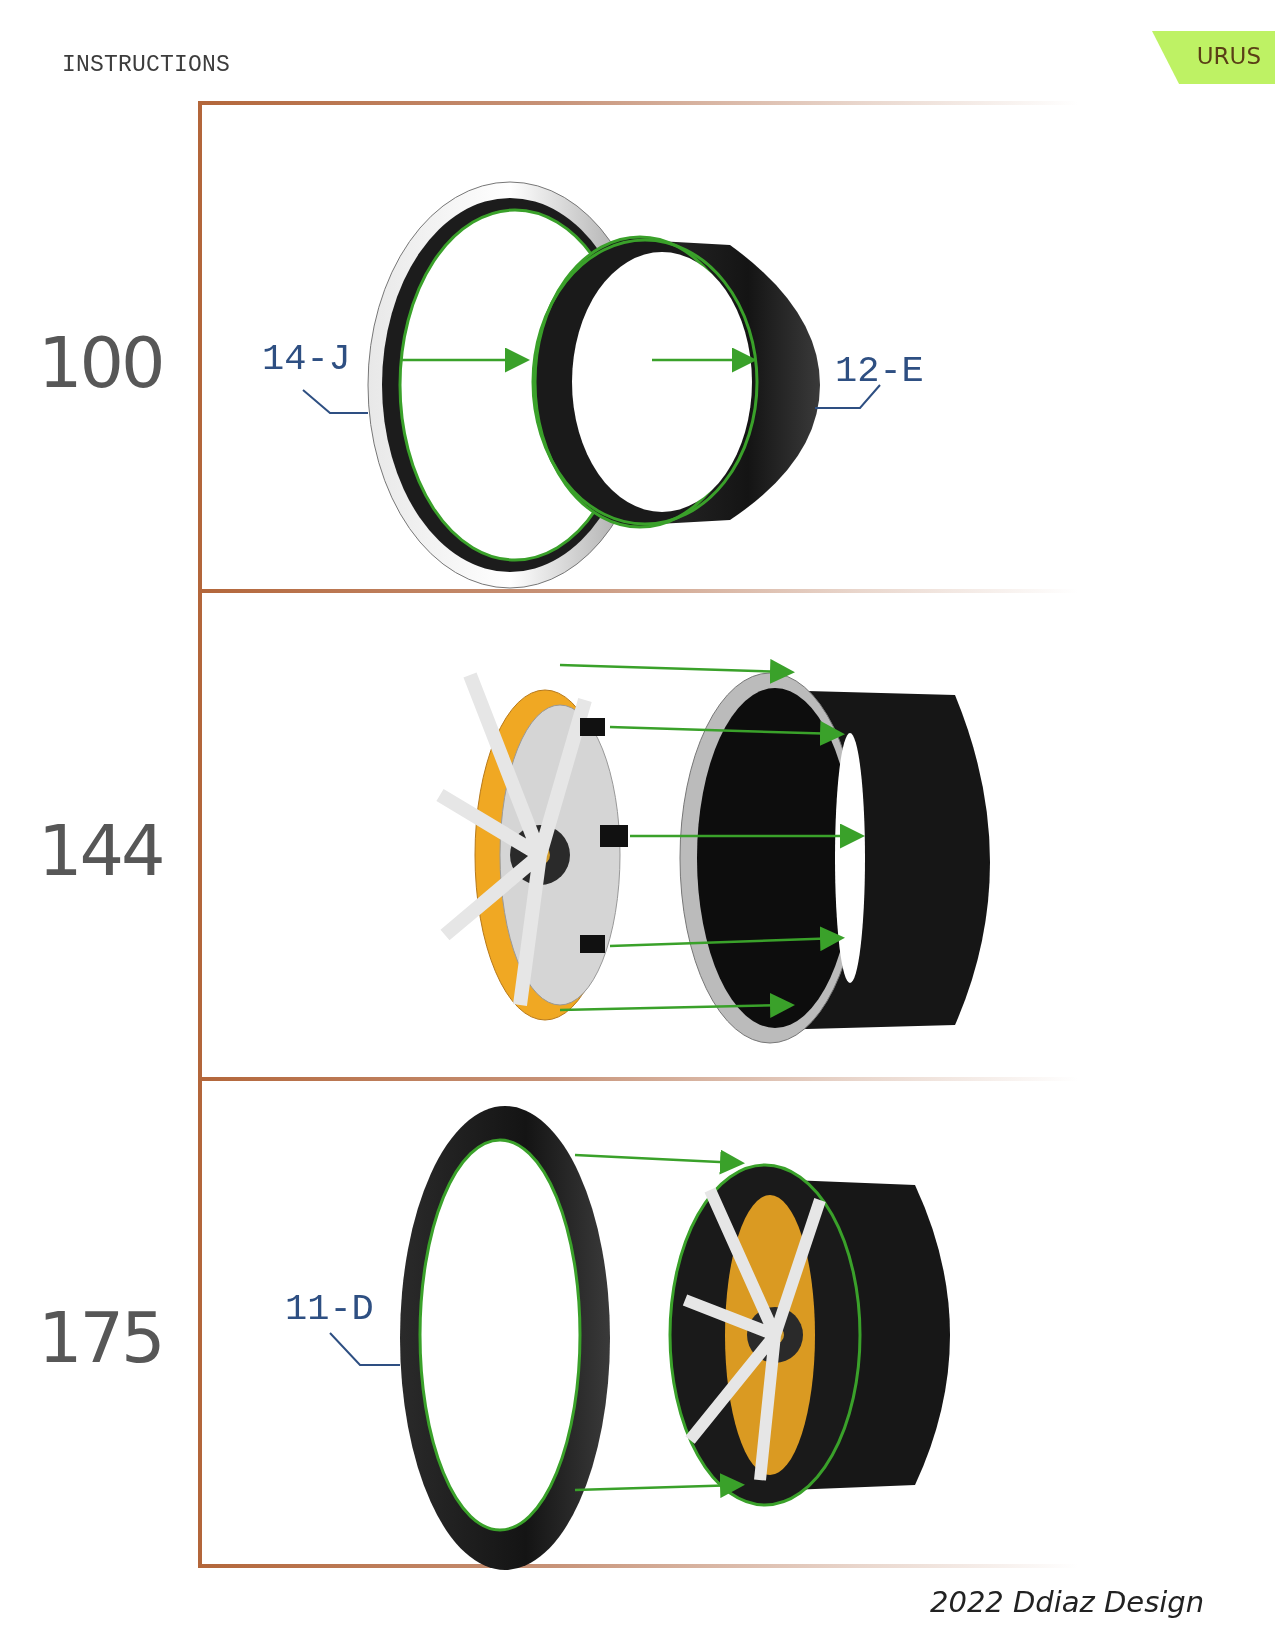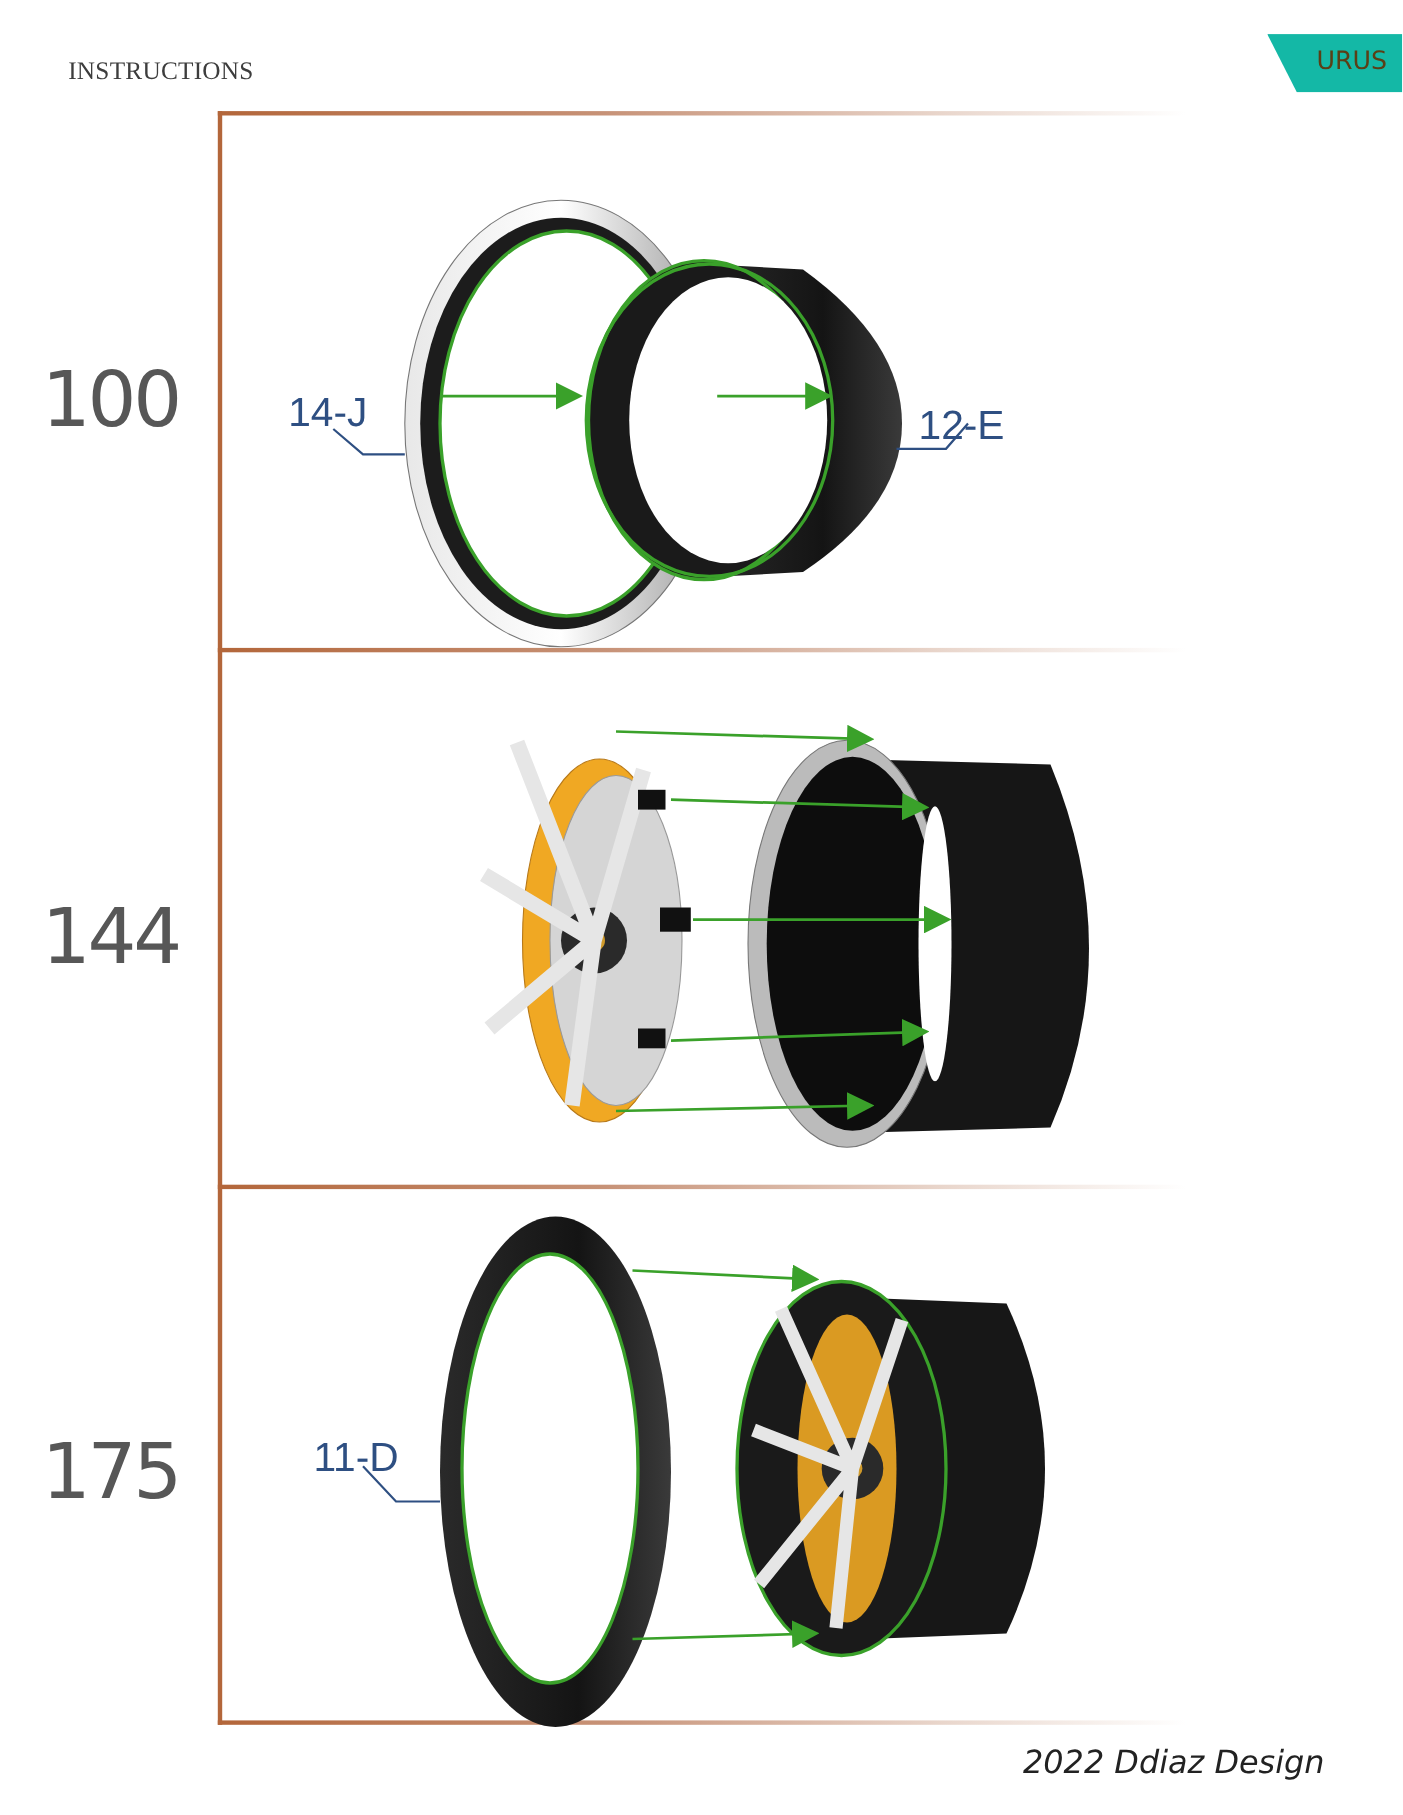--- a/index.html
+++ b/index.html
@@ -1,23 +1,23 @@
 <!DOCTYPE html>
 <html><head>
 <meta charset="utf-8">
 <style>
   html, body { margin: 0; padding: 0; background: #ffffff; }
   body { width: 1275px; height: 1650px; position: relative; overflow: hidden; font-family: "DejaVu Sans", sans-serif; }
-  .header-title { position: absolute; left: 62px; top: 52px; font-size: 23px; color: #3d3d3d; letter-spacing: 0.2px; font-family: Liberation Serif, serif; }
-  .brand-badge { position: absolute; left: 1152px; top: 31px; width: 123px; height: 53px; background: #14b8a6; clip-path: polygon(0 0, 100% 0, 100% 100%, 22% 100%); }
+  .header-title { position: absolute; left: 62px; top: 52px; font-size: 23px; color: #3d3d3d; letter-spacing: 0.2px; font-family: Liberation Mono, monospace; }
+  .brand-badge { position: absolute; left: 1152px; top: 31px; width: 123px; height: 53px; background: #bef264; clip-path: polygon(0 0, 100% 0, 100% 100%, 22% 100%); }
   .brand-badge span { position: absolute; right: 14px; top: 12px; font-size: 23px; color: #5a3f16; font-family: "DejaVu Sans", sans-serif; }
   .frame-left { position: absolute; left: 198px; top: 101px; width: 4px; height: 1467px; background: #b3663a; }
   .hline { position: absolute; left: 198px; width: 880px; height: 4px; background: linear-gradient(to right, #b3663a 0%, #c79277 40%, #e9d6cc 75%, rgba(255,255,255,0) 100%); }
   .step-num { position: absolute; left: 38px; font-size: 70px; color: #575757; font-family: "DejaVu Sans", sans-serif; letter-spacing: -3px; }
-  .part-label { position: absolute; font-size: 37px; color: #2e4f82; font-family: Liberation Sans, sans-serif; margin-top: 16px; }
+  .part-label { position: absolute; font-size: 37px; color: #2e4f82; font-family: Liberation Mono, monospace; }
   .footer { position: absolute; left: 930px; top: 1585px; font-size: 29px; color: #222; font-family: "DejaVu Sans", sans-serif; font-style: italic; }
   svg.diagram { position: absolute; left: 0; top: 0; }
 </style>
 </head>
 <body>
 
 <div class="header-title">INSTRUCTIONS</div>
 <div class="brand-badge">
   <span>URUS</span>
 </div>

